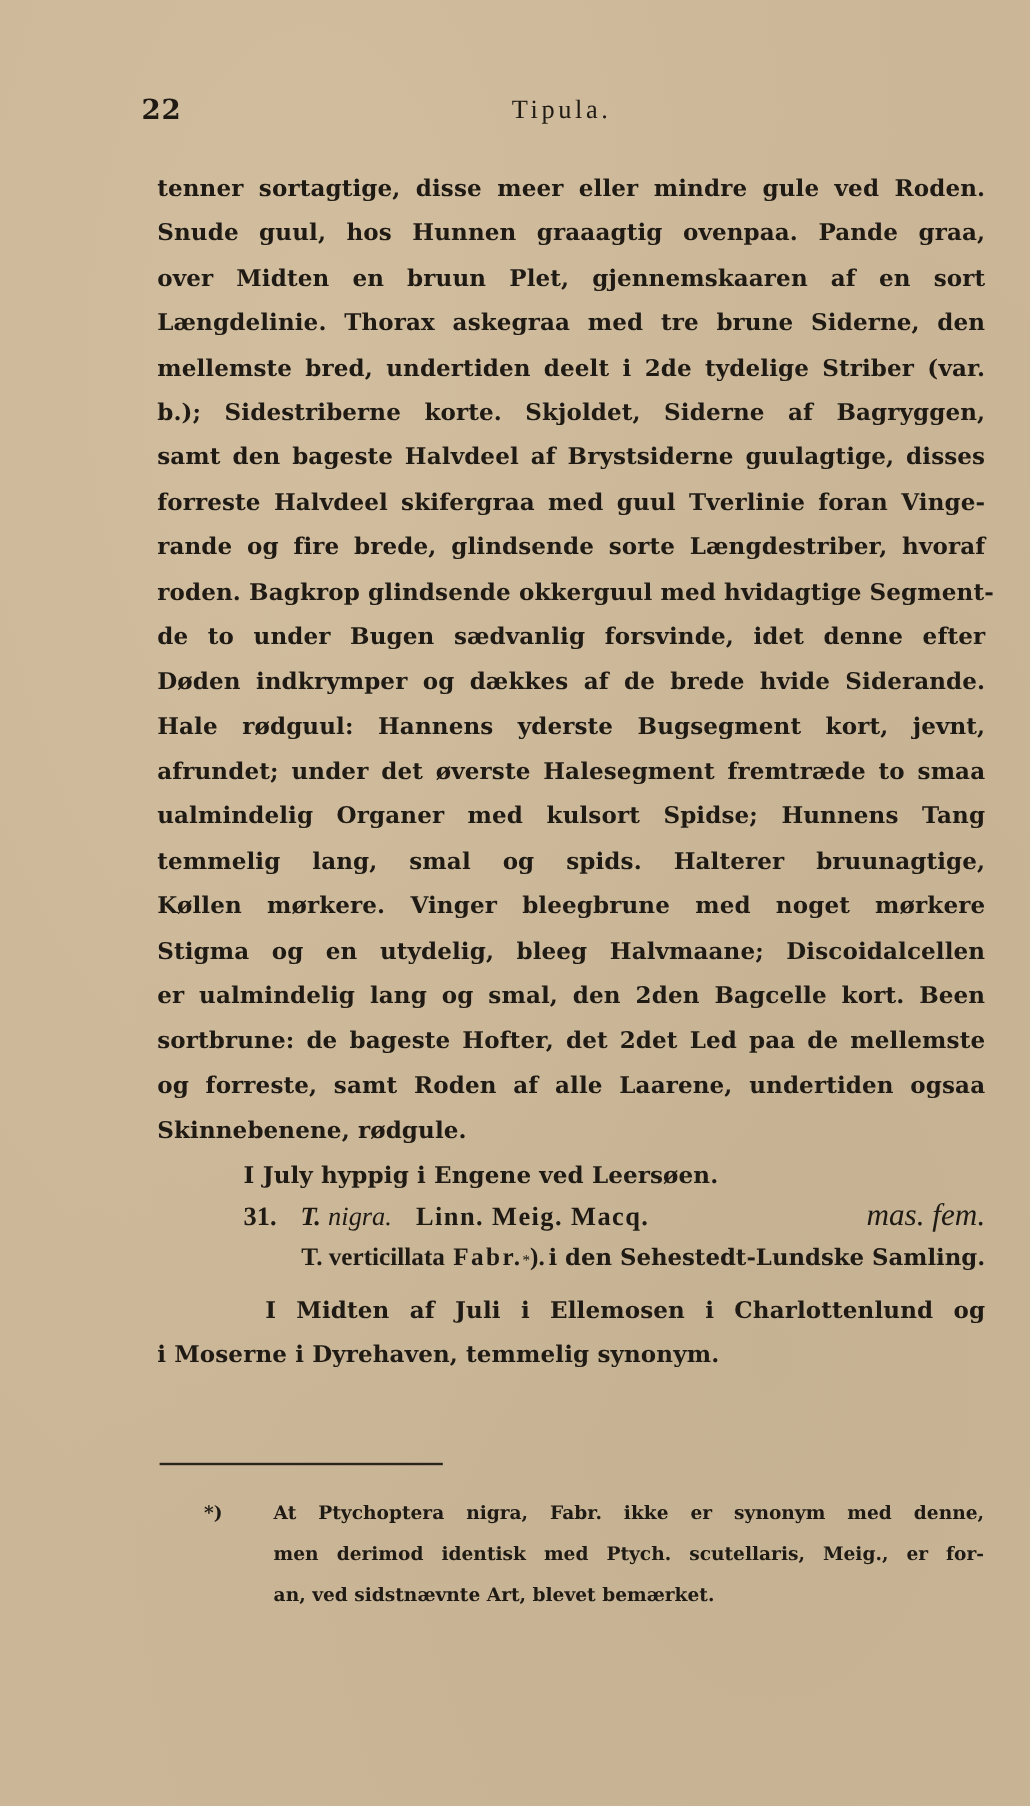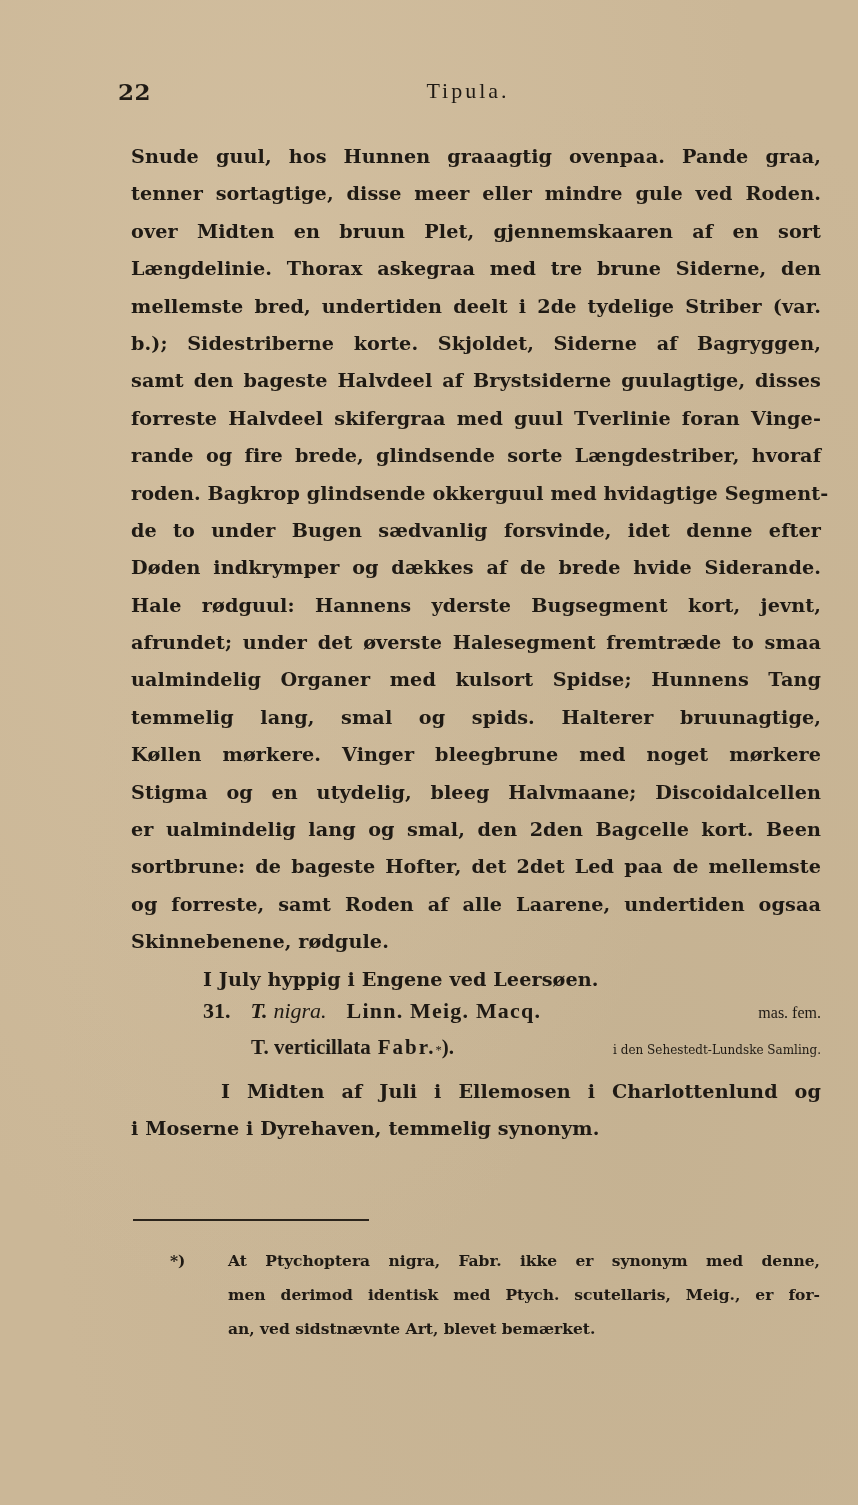--- a/index.html
+++ b/index.html
@@ -84,37 +84,37 @@
       height: 37px;
       padding-left: 72px;
       box-sizing: border-box;
       font-family: "Liberation Serif", serif;
       font-size: 22px;
     }
     .species-num { font-weight: bold; margin-right: 20px; }
     .species-name { font-style: italic; margin-right: 20px; }
     .species-name .genus { font-style: italic; font-weight: bold; margin-right: 6px; }
     .species-auth { font-weight: bold; letter-spacing: 1.2px; }
-    .species-sex { margin-left: auto; font-size: 16px; }
+    .species-sex { margin-left: auto; font-size: 26px; font-style: italic; }
     .synonym-line {
       display: flex;
       align-items: baseline;
       height: 38px;
       padding-left: 120px;
       box-sizing: border-box;
       font-family: "Liberation Serif", serif;
       font-size: 21px;
     }
     .synonym-name { font-weight: bold; }
     .synonym-auth { font-weight: bold; letter-spacing: 2px; margin-left: 7px; }
     .synonym-note {
       margin-left: auto;
       font-family: "DejaVu Serif", serif;
-      font-weight: normal;
-      font-size: 12px;
+      font-weight: bold;
+      font-size: 19px;
     }
     .rule {
       position: absolute;
       left: 133px;
       top: 1219px;
       width: 236px;
       height: 2px;
       background: #2b241b;
     }
     .footnote {
@@ -144,22 +144,22 @@
 
 <div class="page">
 
   <div class="running-head">
     <span class="page-number">22</span>
     <span class="running-title">Tipula.</span>
   </div>
 
   <div class="body-text">
     <div>
+      <span class="line">tenner sortagtige, disse meer eller mindre gule ved Roden.</span>
       <span class="line">Snude guul, hos Hunnen graaagtig ovenpaa. Pande graa,</span>
-      <span class="line">tenner sortagtige, disse meer eller mindre gule ved Roden.</span>
       <span class="line">over Midten en bruun Plet, gjennemskaaren af en sort</span>
       <span class="line">Længdelinie. Thorax askegraa med tre brune Siderne, den</span>
       <span class="line">mellemste bred, undertiden deelt i 2de tydelige Striber (var.</span>
       <span class="line">b.); Sidestriberne korte. Skjoldet, Siderne af Bagryggen,</span>
       <span class="line">samt den bageste Halvdeel af Brystsiderne guulagtige, disses</span>
       <span class="line">forreste Halvdeel skifergraa med guul Tverlinie foran Vinge-</span>
       <span class="line">rande og fire brede, glindsende sorte Længdestriber, hvoraf</span>
       <span class="line">roden. Bagkrop glindsende okkerguul med hvidagtige Segment-</span>
       <span class="line">de to under Bugen sædvanlig forsvinde, idet denne efter</span>
       <span class="line">Døden indkrymper og dækkes af de brede hvide Siderande.</span>

